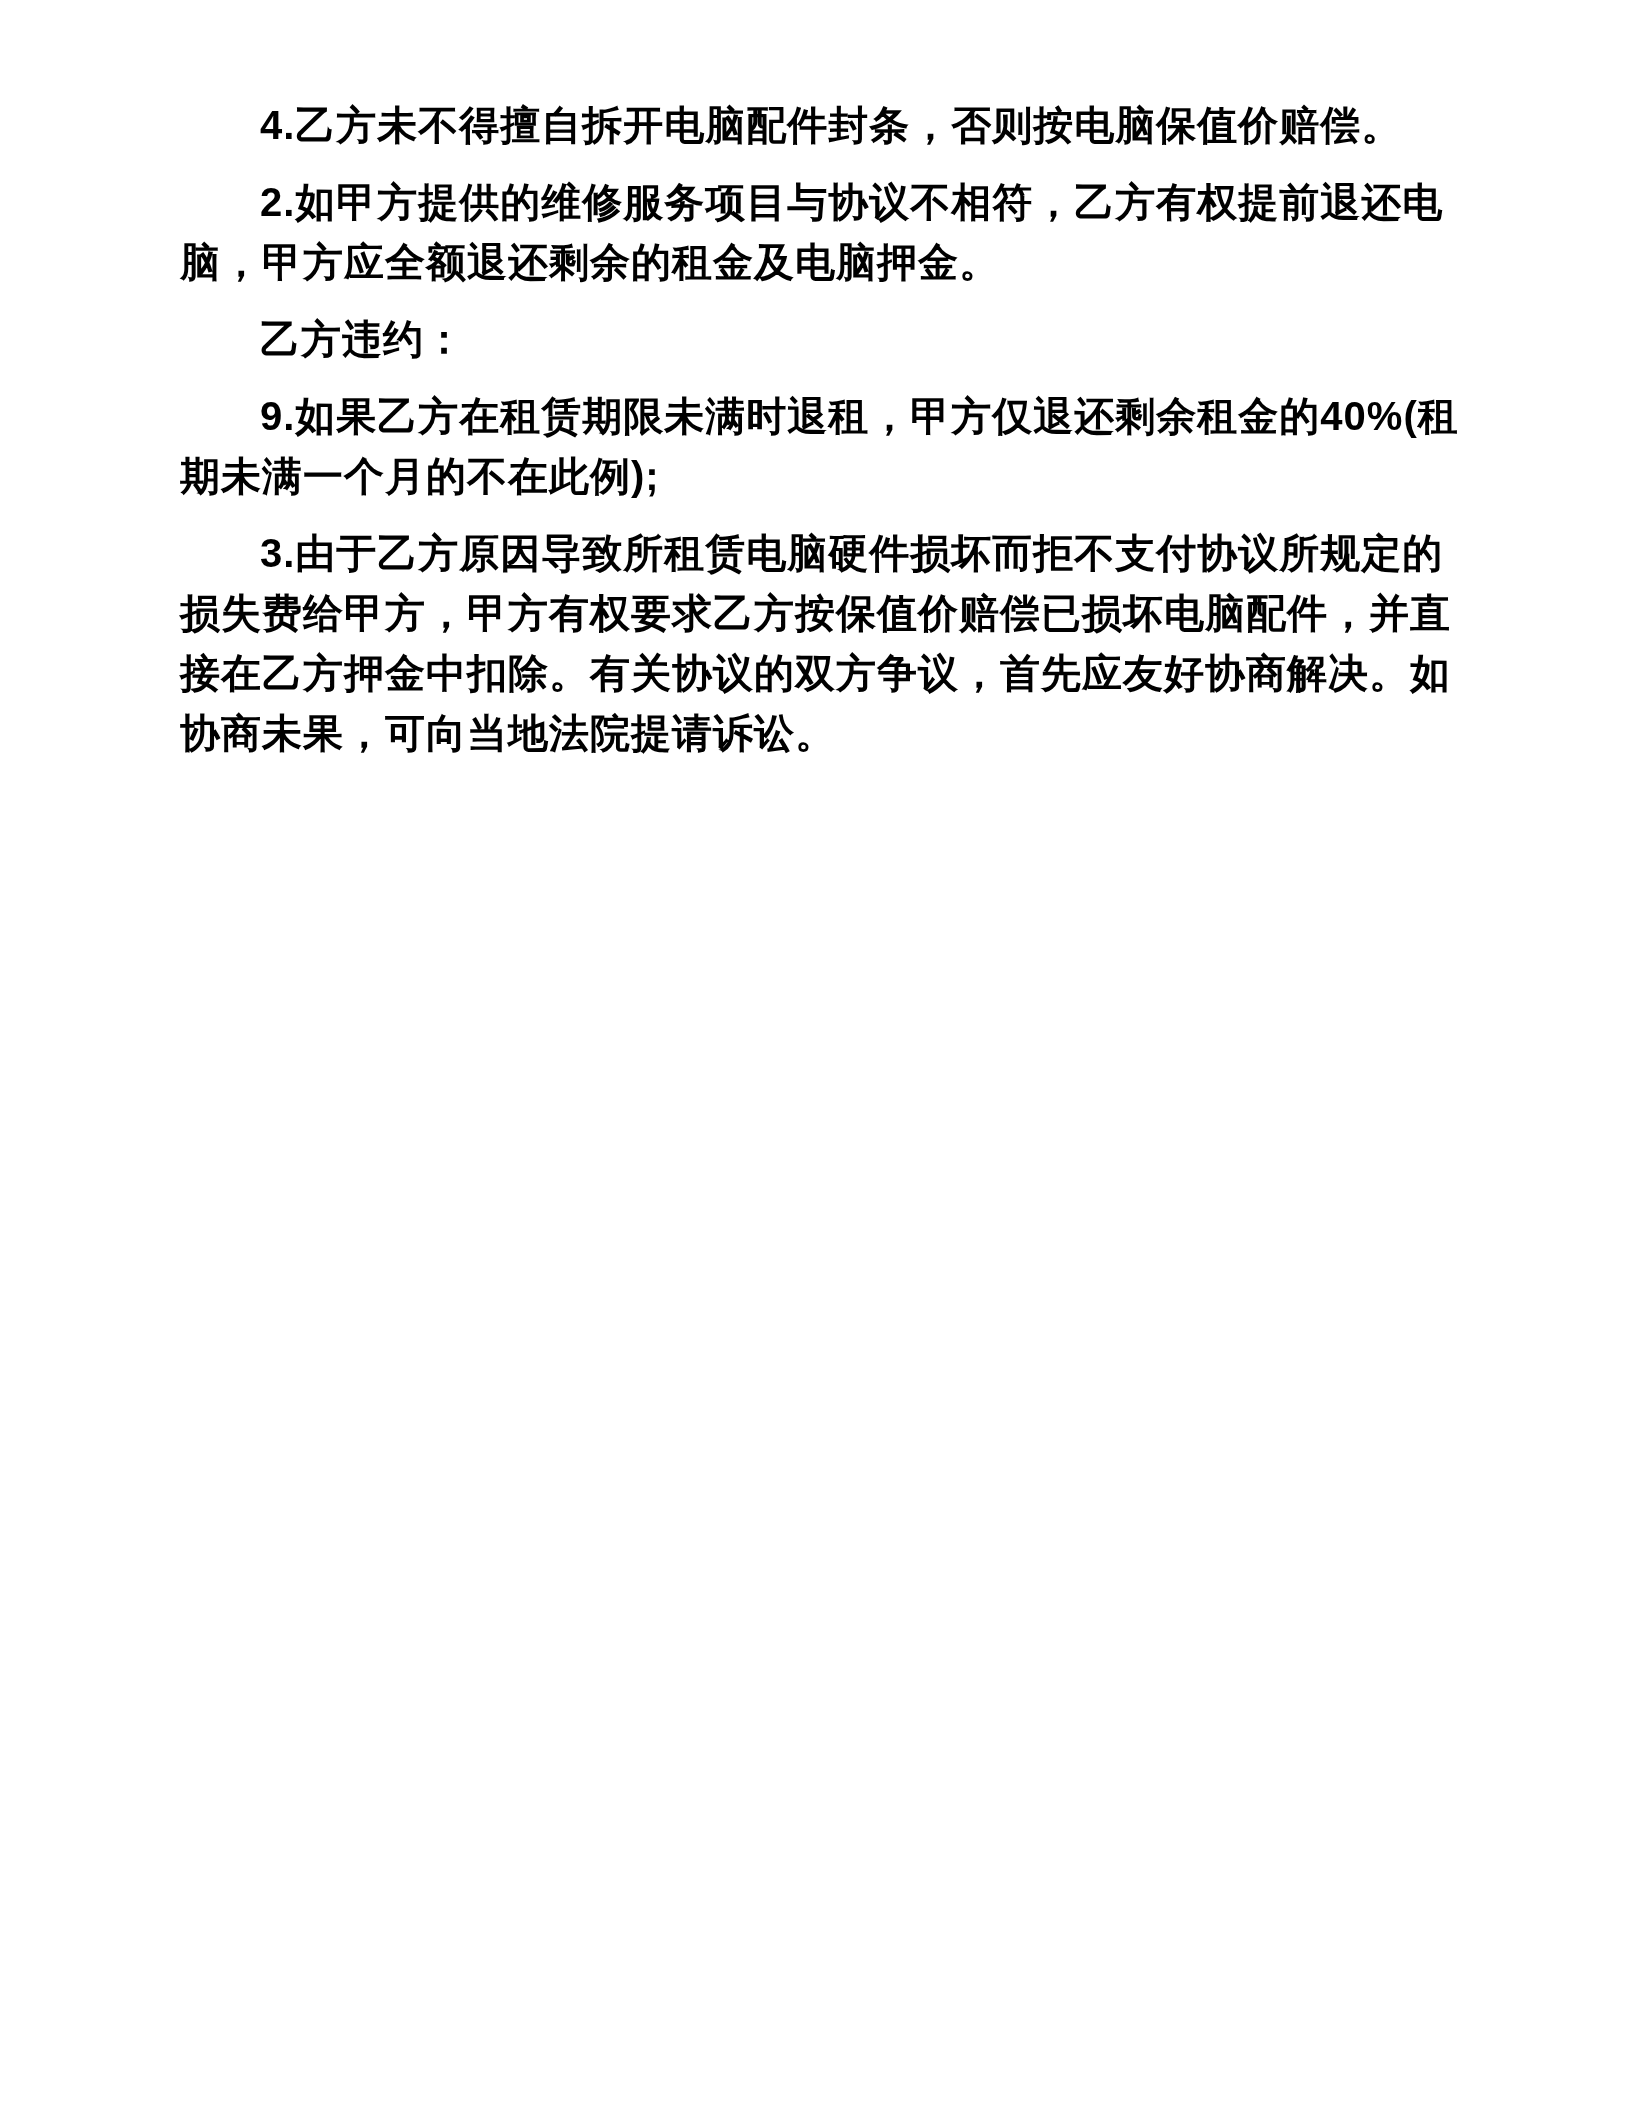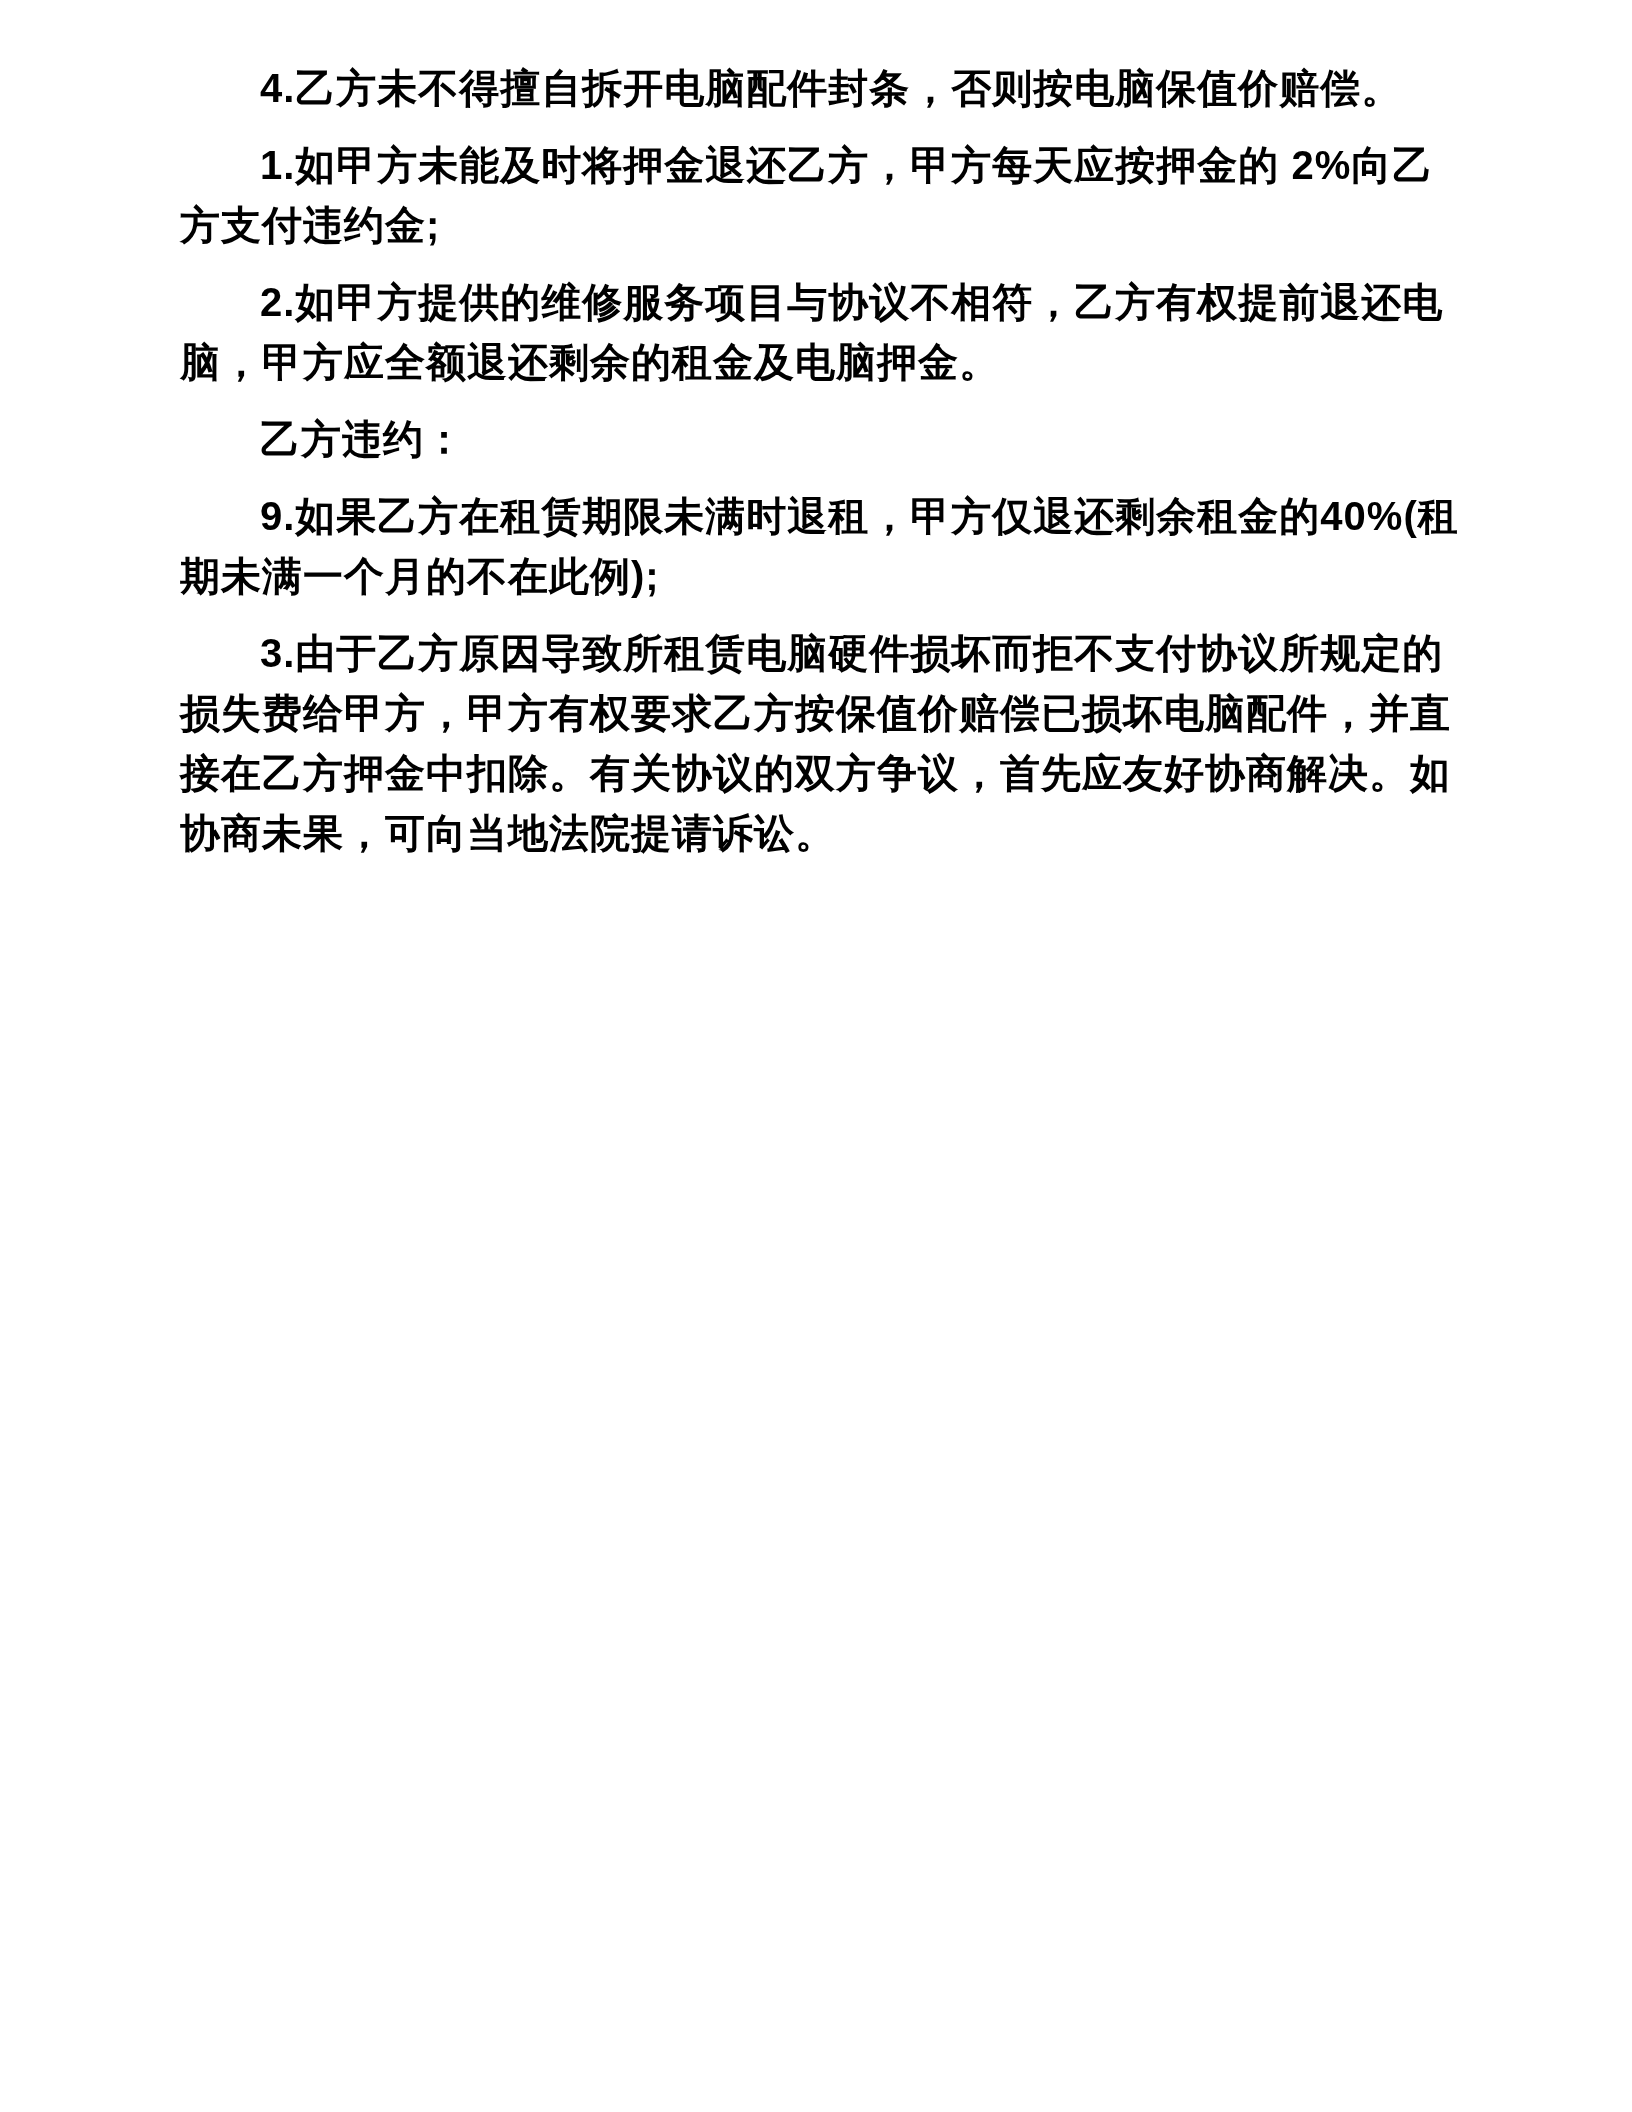--- a/index.html
+++ b/index.html
@@ -9,39 +9,38 @@
   body {
     width: 1632px;
     height: 2112px;
     font-family: "Liberation Sans", "DejaVu Sans", sans-serif;
     position: relative;
   }
   .page {
     width: 1632px;
     height: 2112px;
     background: #ffffff;
-    padding: 58px 168px 0 180px;
+    padding: 95px 168px 0 180px;
     color: #000000;
     overflow: hidden;
   }
   .para {
     font-size: 40px;
     line-height: 60px;
     font-weight: 600;
     letter-spacing: 1px;
     text-indent: 2em;
     margin-bottom: 17px;
     color: #000000;
     word-break: break-all;
     overflow-wrap: break-word;
   }
 </style>
 </head>
 <body>
 
 <div class="page">
   <p class="para">4.乙方未不得擅自拆开电脑配件封条，否则按电脑保值价赔偿。</p>
-  <p class="para">1.如甲方未能及时将押金退还乙方，甲方每天应按押金的 2%向乙方支付违约金;</p>
   <p class="para">2.如甲方提供的维修服务项目与协议不相符，乙方有权提前退还电脑，甲方应全额退还剩余的租金及电脑押金。</p>
   <p class="para">乙方违约：</p>
   <p class="para">9.如果乙方在租赁期限未满时退租，甲方仅退还剩余租金的40%(租期未满一个月的不在此例);</p>
   <p class="para">3.由于乙方原因导致所租赁电脑硬件损坏而拒不支付协议所规定的损失费给甲方，甲方有权要求乙方按保值价赔偿已损坏电脑配件，并直接在乙方押金中扣除。有关协议的双方争议，首先应友好协商解决。如协商未果，可向当地法院提请诉讼。</p>
 </div>
 
 </body></html>

